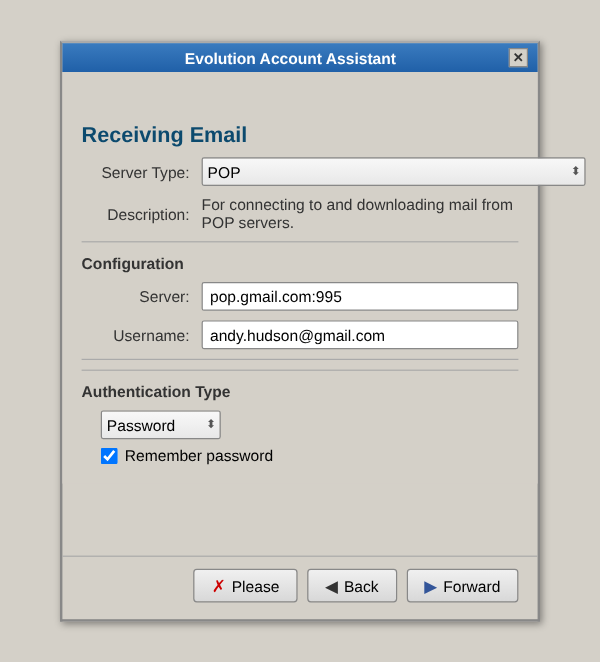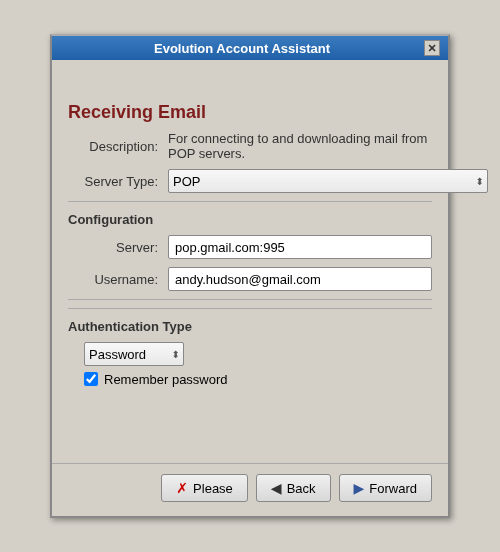--- a/index.html
+++ b/index.html
@@ -49,21 +49,21 @@
       cursor: pointer;
       font-weight: bold;
     }
     .content {
       padding: 12px 16px;
       background: #d4d0c8;
     }
     .heading {
       font-size: 18px;
       font-weight: bold;
-      color: #7f1d1d;
+      color: #0c4a6e;
       margin-bottom: 8px;
       margin-top: 30px;
     }
     .subtitle {
       font-size: 13px;
       margin-bottom: 14px;
       color: #333;
     }
     .separator {
       border: none;
@@ -147,21 +147,21 @@
       background: linear-gradient(to bottom, #f0f0f0, #d8d8d8);
       border: 1px solid #888;
       padding: 3px 10px;
       font-size: 13px;
       cursor: pointer;
       border-radius: 3px;
       height: 26px;
     }
     .checkbox-row {
       display: flex;
-      align-items: flex-start;
+      align-items: flex-end;
       gap: 6px;
       margin-left: 16px;
       margin-top: 6px;
     }
     .checkbox-row input[type=checkbox] {
       width: 14px;
       height: 14px;
     }
     .bottom-bar {
       display: flex;
@@ -195,31 +195,31 @@
 
 <div class="window">
   <div class="titlebar">
     <div class="titlebar-title">Evolution Account Assistant</div>
     <div class="titlebar-close">✕</div>
   </div>
   <div class="content">
     <div class="heading">Receiving Email</div>
 
     <div class="form-row">
-      <div class="form-label">Description:</div>
-      <div class="form-value">For connecting to and downloading mail from POP servers.</div>
-    </div>
-
-    <div class="form-row">
       <div class="form-label">Server Type:</div>
       <div class="select-wrapper">
         <select class="select-box select-box-server">
           <option>POP</option>
         </select>
       </div>
+    </div>
+
+    <div class="form-row">
+      <div class="form-label">Description:</div>
+      <div class="form-value">For connecting to and downloading mail from POP servers.</div>
     </div>
 
     <hr class="separator">
 
     <div class="section-block">
       <div class="section-title">Configuration</div>
       <div class="form-row">
         <div class="form-label">Server:</div>
         <input type="text" class="text-input" value="pop.gmail.com:995" style="">
       </div>

